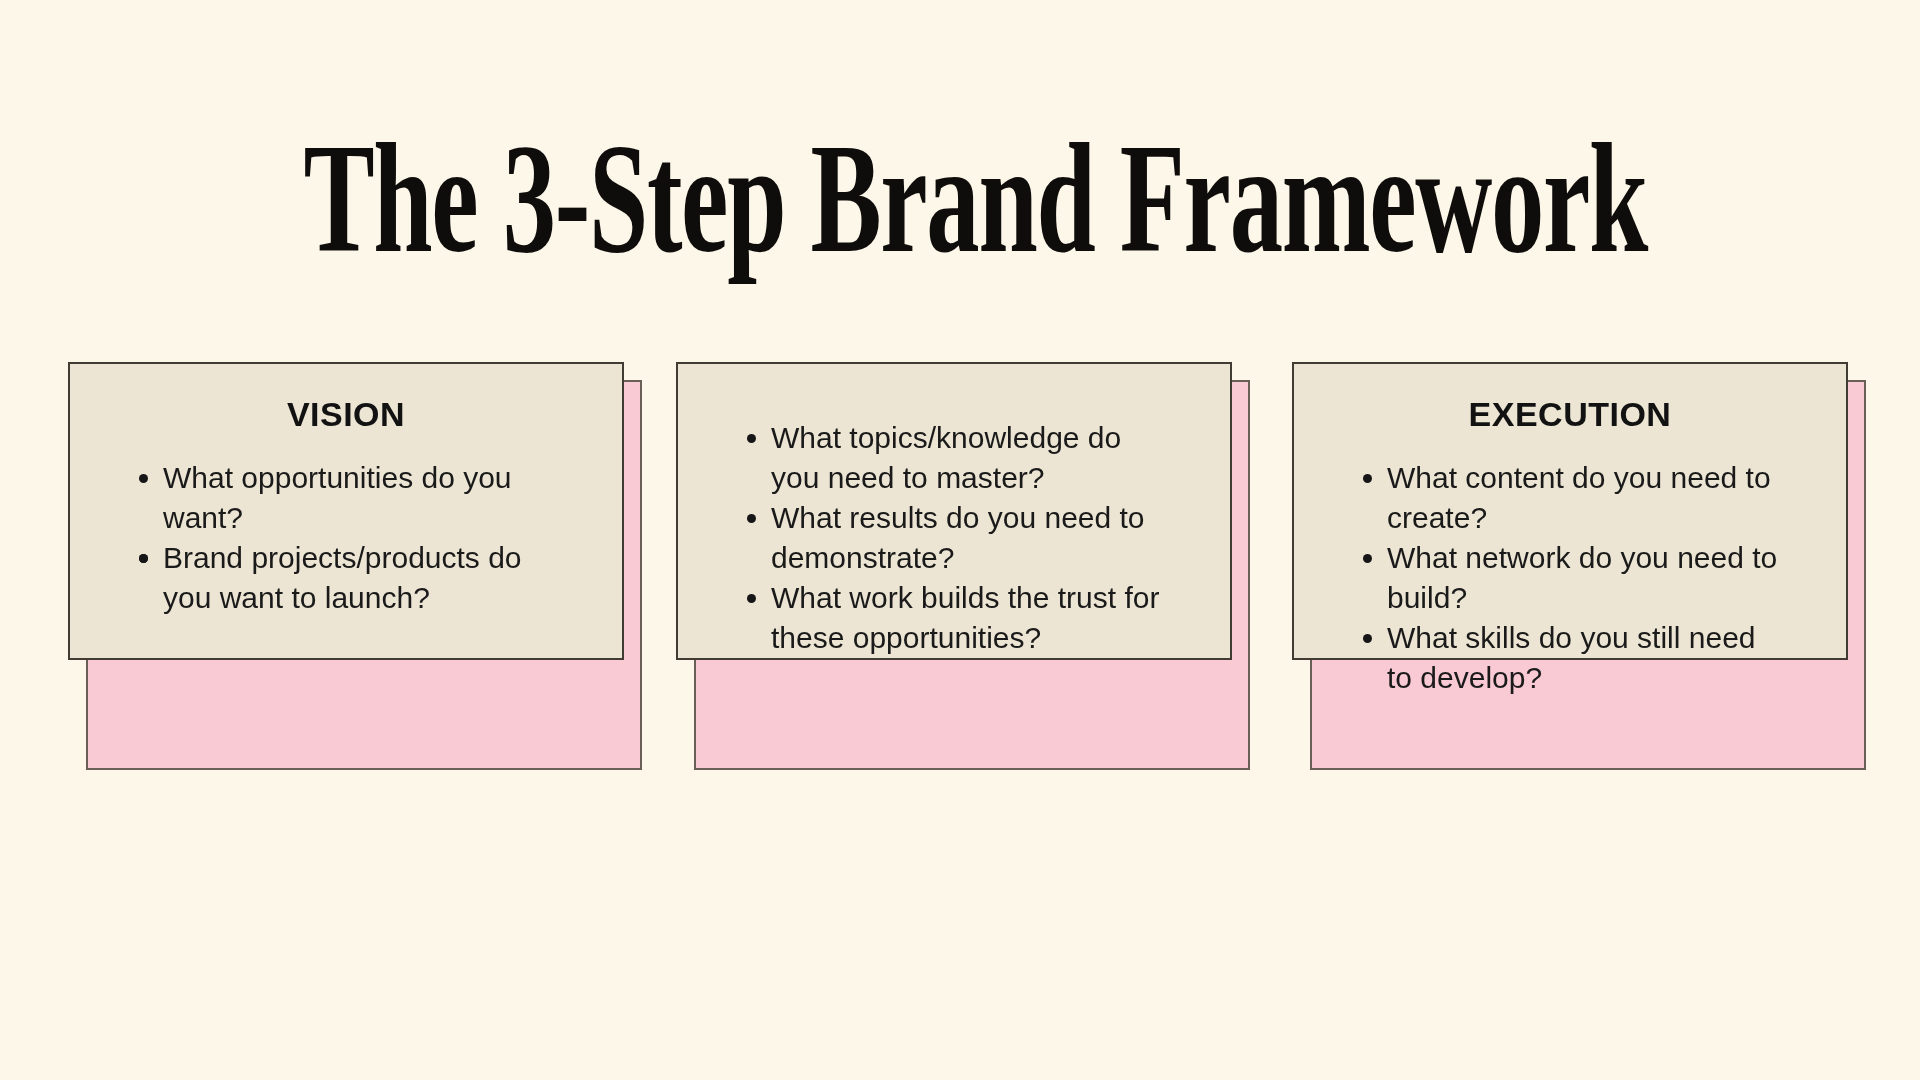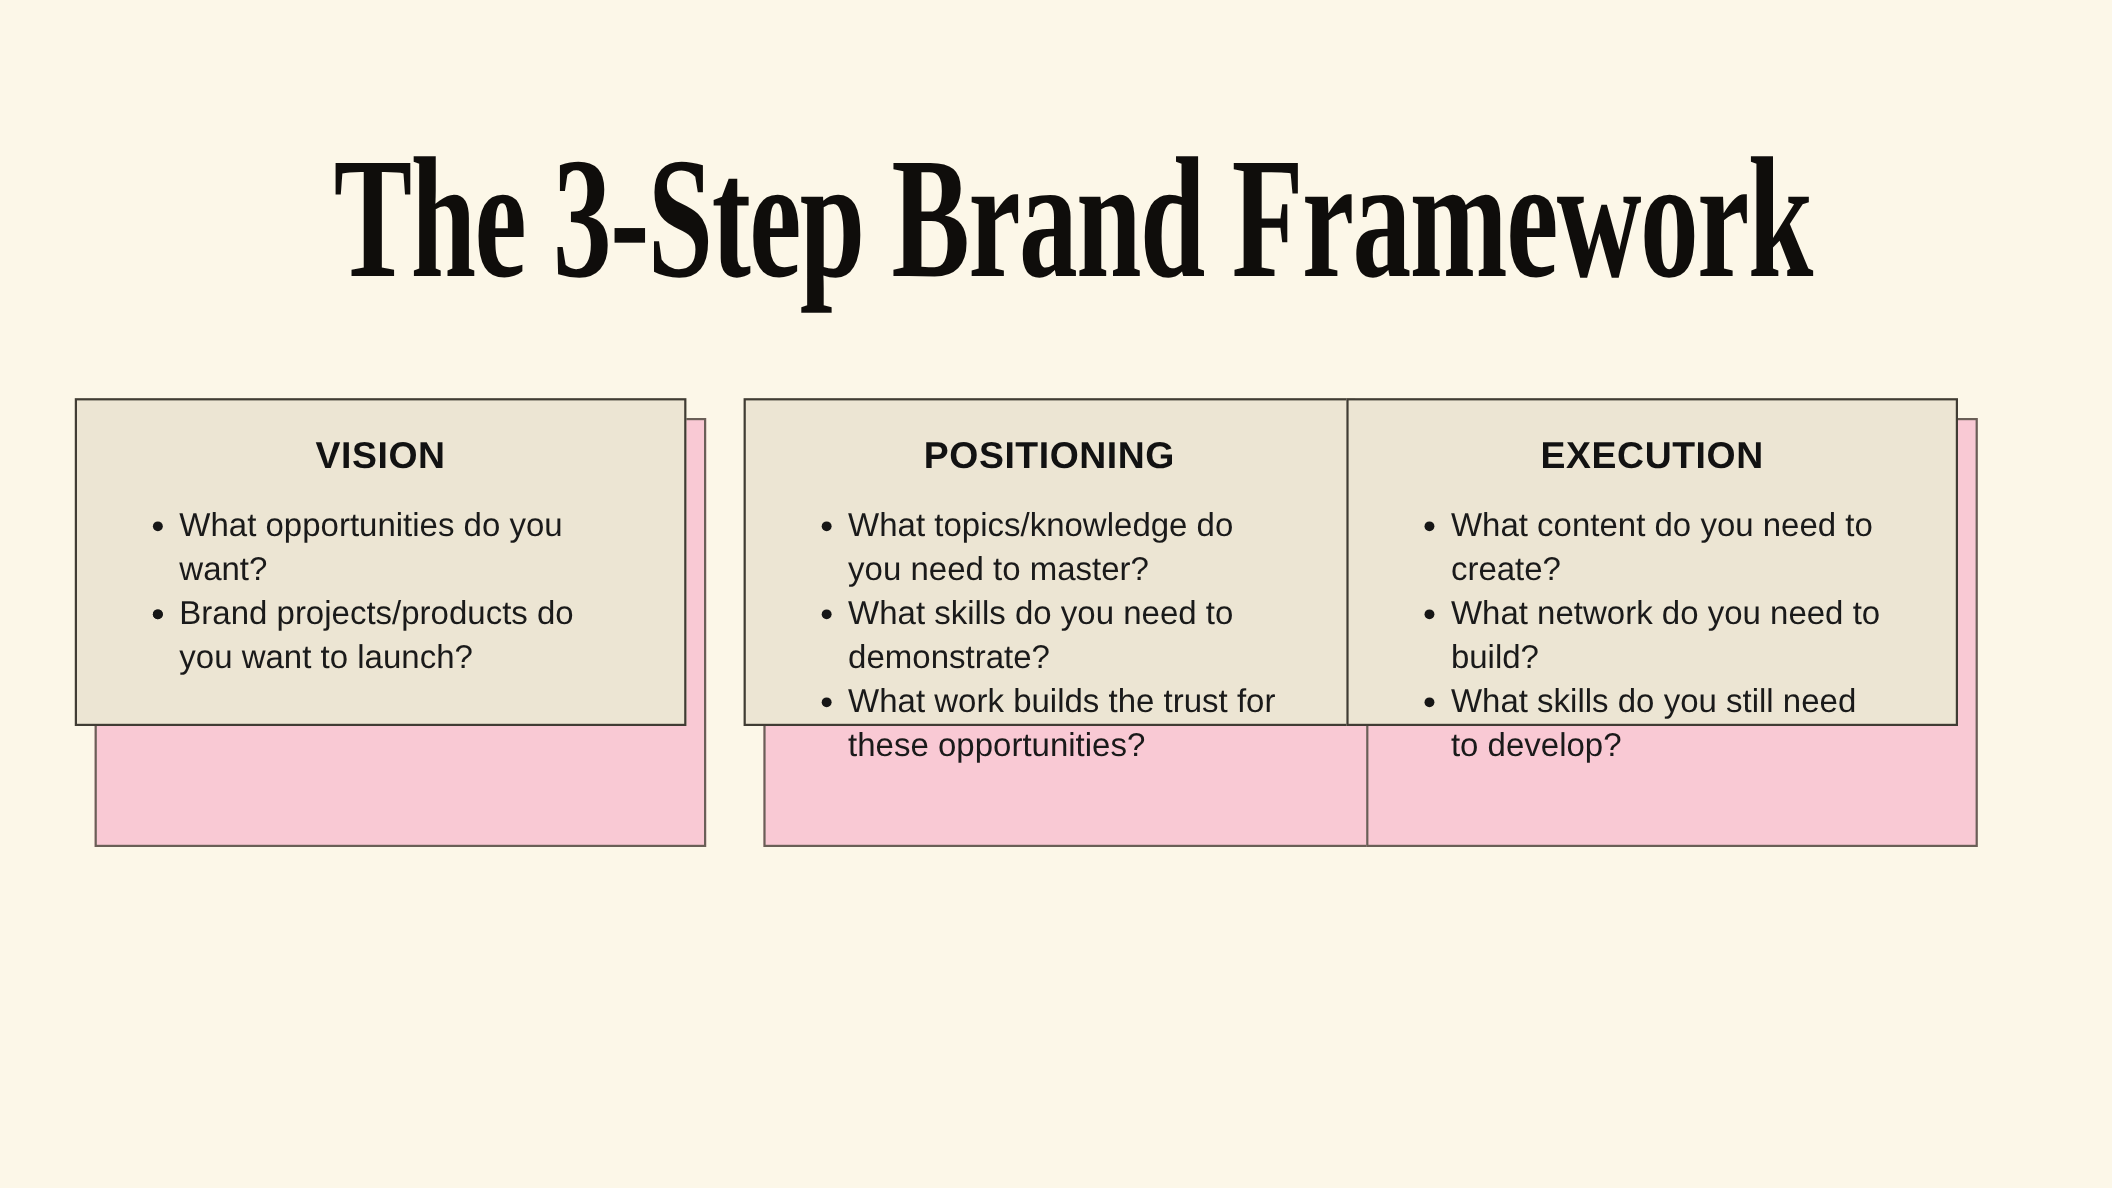--- a/index.html
+++ b/index.html
@@ -43,21 +43,21 @@
     letter-spacing: -2px;
   }
   .card-wrap {
     position: absolute;
     top: 362px;
     width: 556px;
     height: 390px;
   }
   .card-wrap.pos-1 { left: 68px; }
   .card-wrap.pos-2 { left: 676px; }
-  .card-wrap.pos-3 { left: 1224px; }
+  .card-wrap.pos-3 { left: 1292px; }
   .card-shadow {
     position: absolute;
     left: 18px;
     top: 18px;
     width: 556px;
     height: 390px;
     background: var(--shadow-bg);
     border: 2px solid var(--shadow-border);
   }
   .card-face {
@@ -118,25 +118,24 @@
         <li><span class="dot"></span></li>
         <li><span class="dot"></span><span>Brand projects/products do
 you want to launch?</span></li>
       </ul>
     </div>
   </section>
 
   <section class="card-wrap pos-2">
     <div class="card-shadow"></div>
     <div class="card-face">
-      <h2 class="card-title">POSITIONING</h2>
       <ul class="card-bullets">
         <li><span class="dot"></span><span>What topics/knowledge do
 you need to master?</span></li>
-        <li><span class="dot"></span><span>What skills do you need to
+        <li><span class="dot"></span><span>What results do you need to
 demonstrate?</span></li>
         <li><span class="dot"></span><span>What work builds the trust for
 these opportunities?</span></li>
       </ul>
     </div>
   </section>
 
   <section class="card-wrap pos-3">
     <div class="card-shadow"></div>
     <div class="card-face">

